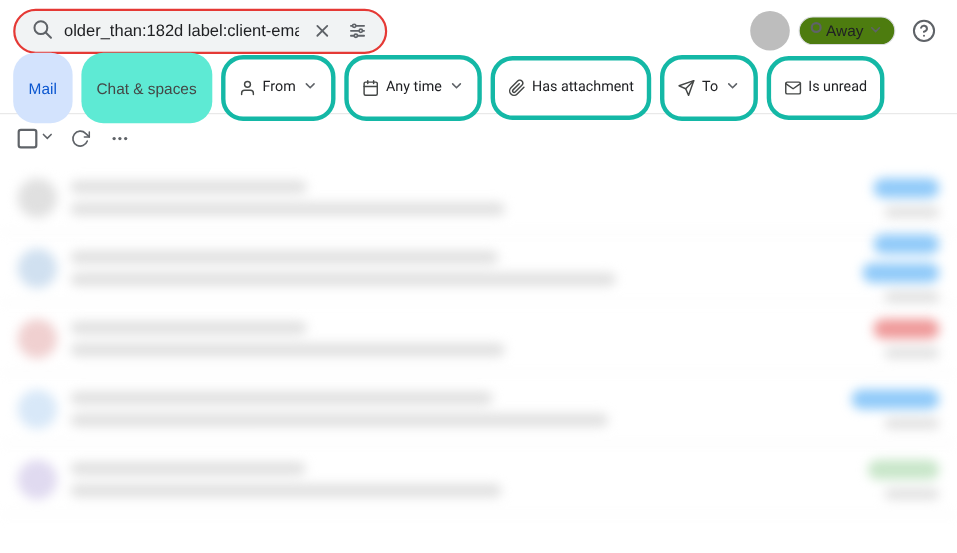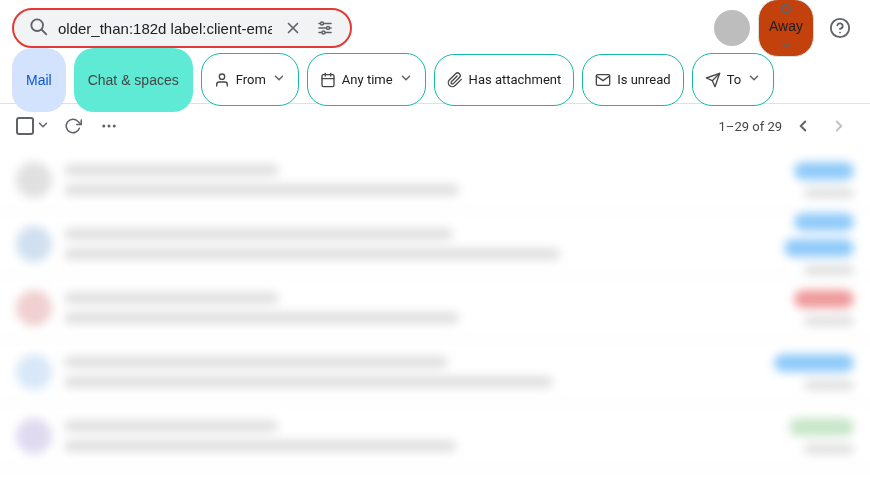--- a/index.html
+++ b/index.html
@@ -75,30 +75,29 @@
     }
     .avatar {
       width: 36px;
       height: 36px;
       border-radius: 50%;
       background: #bdbdbd;
       flex-shrink: 0;
     }
     .status-btn {
       display: flex;
-      align-items: center;
+      align-items: flex-start;
       gap: 4px;
       border: 1px solid #dadce0;
       border-radius: 20px;
       padding: 4px 10px;
-      background: #c2410c;
+      background: #4d7c0f;
       cursor: pointer;
       font-size: 14px;
       color: #202124;
-      flex-direction: column;
     }
     .status-dot {
       width: 10px;
       height: 10px;
       border-radius: 50%;
       border: 2px solid #5f6368;
       display: inline-block;
     }
     .help-btn {
       width: 36px;
@@ -144,21 +143,21 @@
       background: #5eead4;
       color: #444746;
     }
 
     .filter-chip {
       display: flex;
       align-items: center;
       gap: 6px;
       padding: 17px 12px;
       border-radius: 20px;
-      border: 1px solid #14b8a6;
+      border: 4px solid #14b8a6;
       background: #fff;
       cursor: pointer;
       font-size: 13px;
       color: #202124;
     }
     .filter-chip-icon {
       font-size: 16px;
       color: #444746;
       display: flex;
       align-items: center;
@@ -382,40 +381,40 @@
       <svg width="16" height="16" viewBox="0 0 24 24" fill="none" stroke="#444746" stroke-width="2" stroke-linecap="round" stroke-linejoin="round">
         <path d="M21.44 11.05l-9.19 9.19a6 6 0 0 1-8.49-8.49l9.19-9.19a4 4 0 0 1 5.66 5.66l-9.2 9.19a2 2 0 0 1-2.83-2.83l8.49-8.48"></path>
       </svg>
     </span>
     <span>Has attachment</span>
   </div>
 
   <div class="filter-chip">
     <span class="filter-chip-icon">
       <svg width="16" height="16" viewBox="0 0 24 24" fill="none" stroke="#444746" stroke-width="2" stroke-linecap="round" stroke-linejoin="round">
-        <path d="M4 4h16c1.1 0 2 .9 2 2v12c0 1.1-.9 2-2 2H4c-1.1 0-2-.9-2-2V6c0-1.1.9-2 2-2z"></path>
-        <polyline points="22,6 12,13 2,6"></polyline>
-      </svg>
-    </span>
-    <span>Is unread</span>
-  </div>
-
-  <div class="filter-chip">
-    <span class="filter-chip-icon">
-      <svg width="16" height="16" viewBox="0 0 24 24" fill="none" stroke="#444746" stroke-width="2" stroke-linecap="round" stroke-linejoin="round">
         <line x1="22" y1="2" x2="11" y2="13"></line>
         <polygon points="22 2 15 22 11 13 2 9 22 2"></polygon>
       </svg>
     </span>
     <span>To</span>
     <span class="chevron-icon">
       <svg width="14" height="14" viewBox="0 0 24 24" fill="none" stroke="#5f6368" stroke-width="2.5" stroke-linecap="round">
         <polyline points="6 9 12 15 18 9"></polyline>
       </svg>
     </span>
+  </div>
+
+  <div class="filter-chip">
+    <span class="filter-chip-icon">
+      <svg width="16" height="16" viewBox="0 0 24 24" fill="none" stroke="#444746" stroke-width="2" stroke-linecap="round" stroke-linejoin="round">
+        <path d="M4 4h16c1.1 0 2 .9 2 2v12c0 1.1-.9 2-2 2H4c-1.1 0-2-.9-2-2V6c0-1.1.9-2 2-2z"></path>
+        <polyline points="22,6 12,13 2,6"></polyline>
+      </svg>
+    </span>
+    <span>Is unread</span>
   </div>
 </div>
 
 <div class="toolbar-bar">
   <div class="toolbar-left">
     <div class="checkbox-wrap">
       <div class="checkbox-box"></div>
       <span style="color:#5f6368; font-size:14px; cursor:pointer;">
         <svg width="14" height="14" viewBox="0 0 24 24" fill="none" stroke="#5f6368" stroke-width="2.5" stroke-linecap="round">
           <polyline points="6 9 12 15 18 9"></polyline>
@@ -429,33 +428,20 @@
       </svg>
     </button>
     <button class="toolbar-icon-btn">
       <svg width="18" height="18" viewBox="0 0 24 24" fill="currentColor">
         <circle cx="5" cy="12" r="2"></circle>
           <circle cx="12" cy="12" r="2"></circle>
           <circle cx="19" cy="12" r="2"></circle>
       </svg>
     </button>
   </div>
-  <div class="toolbar-right">
-    <span class="page-info">1–29 of 29</span>
-    <button class="nav-btn">
-      <svg width="18" height="18" viewBox="0 0 24 24" fill="none" stroke="#5f6368" stroke-width="2.5" stroke-linecap="round">
-        <polyline points="15 18 9 12 15 6"></polyline>
-      </svg>
-    </button>
-    <button class="nav-btn">
-      <svg width="18" height="18" viewBox="0 0 24 24" fill="none" stroke="#c0c0c0" stroke-width="2.5" stroke-linecap="round">
-        <polyline points="9 18 15 12 9 6"></polyline>
-      </svg>
-    </button>
-  </div>
 </div>
 
 <div class="email-list">
 
   <div class="blurred-row">
     <div class="blur-avatar"></div>
     <div class="blur-line-group">
       <div class="blur-line short"></div>
       <div class="blur-line medium"></div>
     </div>

